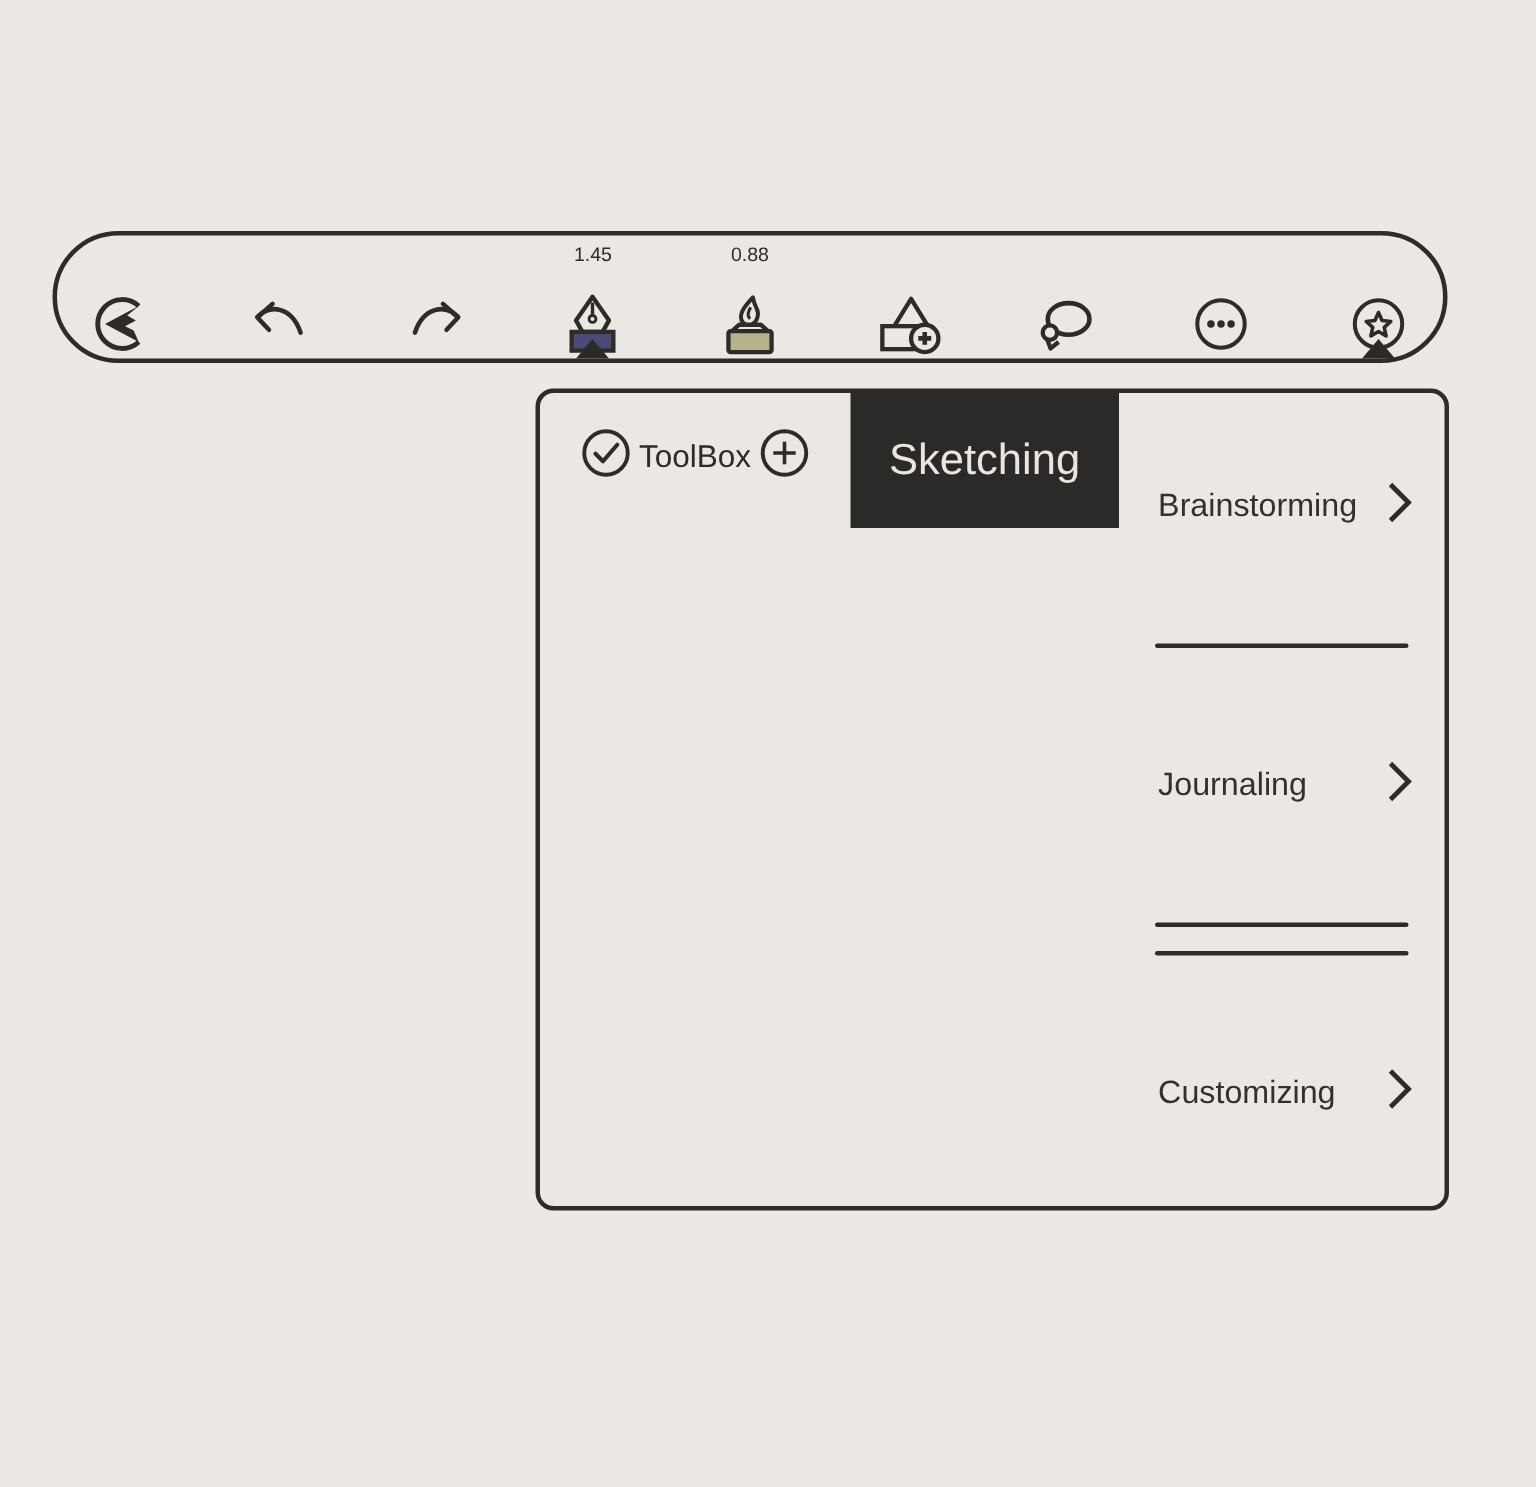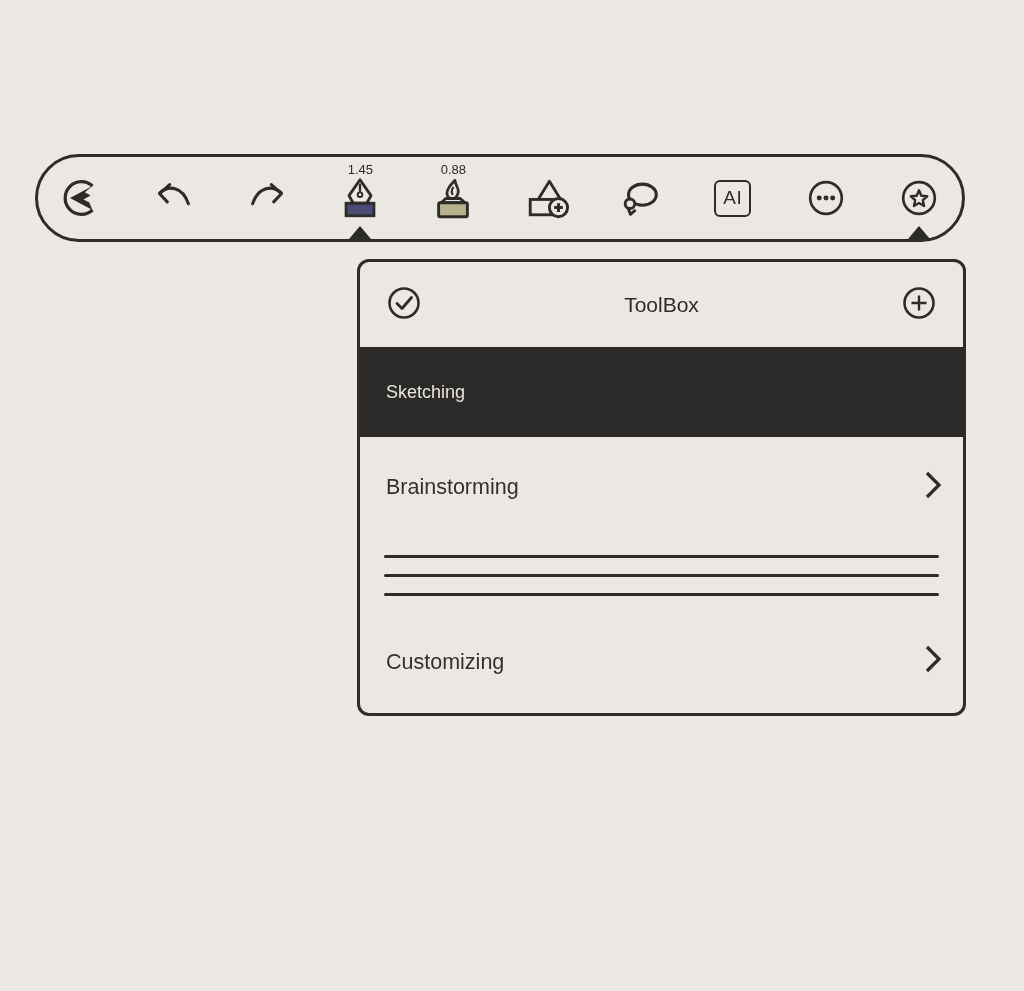--- a/index.html
+++ b/index.html
@@ -12,54 +12,54 @@
 
   
   .toolbar{
     position:absolute;left:35px;top:154px;width:930px;height:88px;
     box-sizing:border-box;border:3px solid #2E2C29;border-radius:44px;
     background:#EBE7E2;display:flex;align-items:center;
     justify-content:space-between;padding:0 14px;
   }
   .tool{
     position:relative;width:58px;height:100%;
-    display:flex;align-items:center;justify-content:center;
+    display:flex;align-items:flex-end;justify-content:center;
     cursor:pointer;flex:none;
   }
   .tool-size{
     position:absolute;top:6px;left:50%;transform:translateX(-50%);
     font-size:13px;line-height:14px;color:#2E2C29;white-space:nowrap;
   }
   .tool-pointer{
     position:absolute;bottom:0;left:50%;transform:translateX(-50%);
     width:0;height:0;border-left:11px solid transparent;
     border-right:11px solid transparent;border-bottom:13px solid #2B2A28;
   }
   .ai-box{
     box-sizing:border-box;width:37px;height:37px;border:2.5px solid #2E2C29;
     border-radius:6px;display:flex;align-items:center;justify-content:center;
     font-size:19px;letter-spacing:.5px;color:#2E2C29;
   }
   .tool svg{display:block;}
 
   
   .panel{
-    position:absolute;left:357px;top:259px;width:609px;height:457px;
+    position:absolute;left:357px;top:259px;width:609px;height:548px;
     box-sizing:border-box;border:3px solid #2E2C29;border-radius:12px;
-    background:#EBE7E2;display:flex;flex-direction:column;overflow:hidden;
+    background:#EBE7E2;display:flex;flex-direction:row;overflow:hidden;
   }
   .panel-header{
     height:85px;flex:none;display:grid;grid-template-columns:44px 1fr 44px;
     align-items:center;padding:0 22px;
   }
   .panel-title{text-align:center;font-size:21px;color:#2E2C29;}
   .icon-btn{display:flex;align-items:center;justify-content:center;cursor:pointer;}
   .row-selected{
     height:90px;flex:none;background:#2B2A28;color:#E9E5E0;
-    display:flex;align-items:center;padding:0 26px;font-size:18px;cursor:pointer;
+    display:flex;align-items:center;padding:0 26px;font-size:29px;cursor:pointer;
   }
   .panel-list{flex:1;display:flex;flex-direction:column;gap:16px;}
   .list-row{
     flex:1;display:flex;align-items:center;justify-content:space-between;
     padding:0 20px 0 26px;font-size:21.5px;color:#34312D;cursor:pointer;
   }
   .separator{height:3px;flex:none;background:#2E2C29;margin:0 24px;border-radius:2px;}
 </style>
 </head>
 <body>
@@ -135,25 +135,20 @@
     <div class="tool">
       <span>
         <svg width="46" height="46" viewBox="0 0 48 48">
           <ellipse cx="26.5" cy="20.5" rx="14.5" ry="11" fill="none" stroke="#2E2C29" stroke-width="3.2"></ellipse>
           <path d="M11.5 34.5 L14 41 L19.5 36.5" fill="none" stroke="#2E2C29" stroke-width="3" stroke-linejoin="round"></path>
           <circle cx="13.5" cy="30" r="5" fill="#EBE7E2" stroke="#2E2C29" stroke-width="3"></circle>
         </svg>
       </span>
     </div>
 
-    <div class="tool">
-      <span class="ai-box">
-        <span>AI</span>
-      </span>
-    </div>
 
     <div class="tool">
       <span>
         <svg width="46" height="46" viewBox="0 0 48 48">
           <circle cx="24" cy="24" r="16.5" fill="none" stroke="#2E2C29" stroke-width="2.8"></circle>
           <circle cx="17" cy="24" r="2.6" fill="#2E2C29"></circle>
           <circle cx="24" cy="24" r="2.6" fill="#2E2C29"></circle>
           <circle cx="31" cy="24" r="2.6" fill="#2E2C29"></circle>
         </svg>
       </span>
@@ -203,20 +198,28 @@
         <span>Brainstorming</span>
         <span>
           <svg width="20" height="32" viewBox="0 0 20 32">
             <path d="M4 4 L16 16 L4 28" fill="none" stroke="#2E2C29" stroke-width="3.2" stroke-linejoin="miter"></path>
           </svg>
         </span>
       </div>
 
       <div class="separator"></div>
 
+      <div class="list-row">
+        <span>Journaling</span>
+        <span>
+          <svg width="20" height="32" viewBox="0 0 20 32">
+            <path d="M4 4 L16 16 L4 28" fill="none" stroke="#2E2C29" stroke-width="3.2" stroke-linejoin="miter"></path>
+          </svg>
+        </span>
+      </div>
 
       <div class="separator"></div>
 
 
       <div class="separator"></div>
 
       <div class="list-row">
         <span>Customizing</span>
         <span>
           <svg width="20" height="32" viewBox="0 0 20 32">

